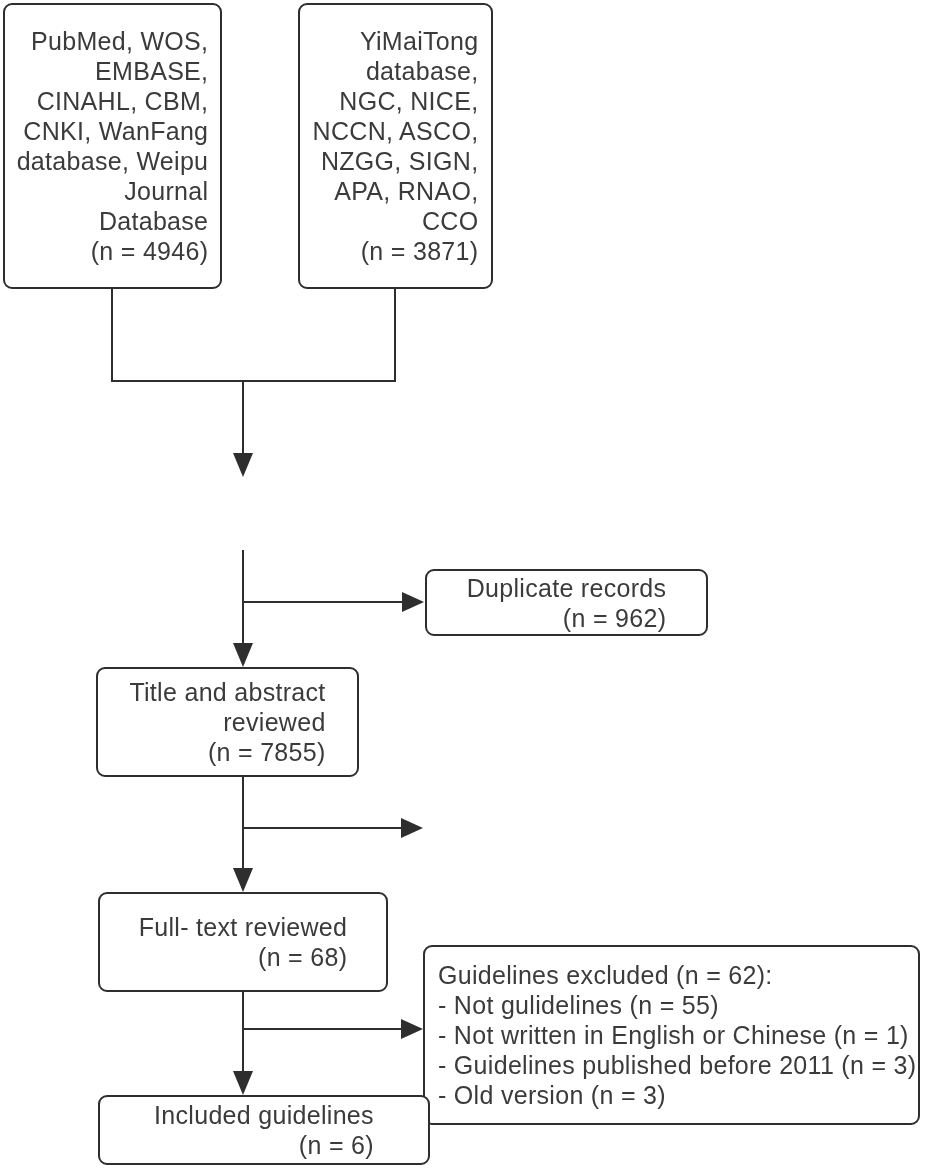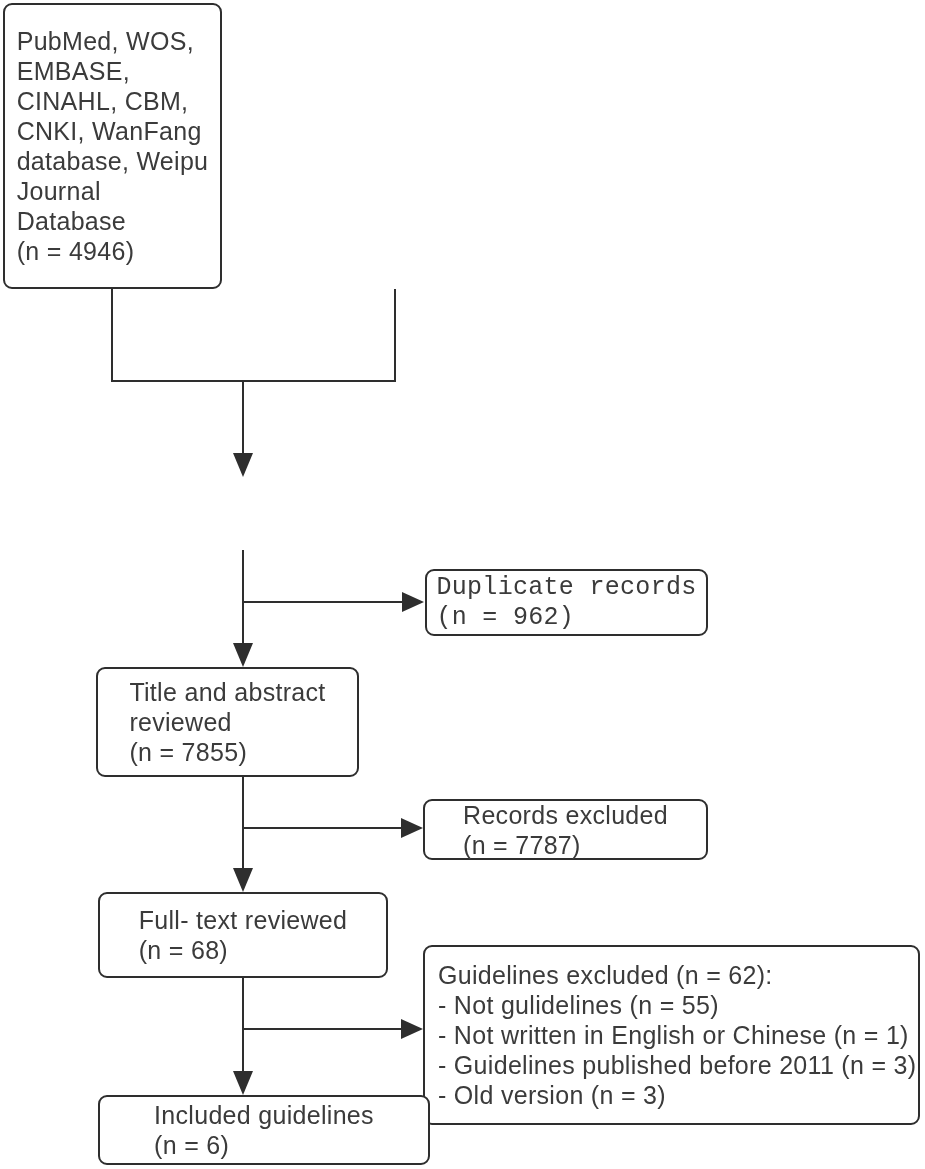--- a/index.html
+++ b/index.html
@@ -18,21 +18,21 @@
   }
   .fc-box {
     position: absolute;
     box-sizing: border-box;
     background: #ffffff;
     border: 2px solid #2e2e2e;
     border-radius: 9px;
     display: flex;
     align-items: center;
     justify-content: center;
-    text-align: left;
+    text-align: right;
     font-size: 25px;
     line-height: 30px;
     letter-spacing: 0.3px;
     white-space: pre;
   }
   .fc-box.left-align {
     justify-content: flex-start;
     text-align: left;
     padding-left: 13px;
   }
@@ -54,24 +54,24 @@
     height: 0;
     border-top: 10px solid transparent;
     border-bottom: 10px solid transparent;
     border-left: 22px solid #2e2e2e;
   }
 
   
   #box-primary   { left: 3px;   top: 3px;    width: 219px; height: 286px; }
   #box-secondary { left: 298px; top: 3px;    width: 195px; height: 286px; }
   #box-total     { left: 95px;  top: 477px;  width: 293px; height: 73px;  }
-  #box-duplicate { left: 425px; top: 569px;  width: 283px; height: 67px; font-family: Liberation Mono, monospace;  }
+  #box-duplicate { left: 425px; top: 569px;  width: 283px; height: 67px;  }
   #box-titleabs  { left: 96px;  top: 667px;  width: 263px; height: 110px; }
   #box-recexcl   { left: 423px; top: 799px;  width: 285px; height: 61px;  }
-  #box-fulltext  { left: 98px;  top: 892px;  width: 290px; height: 86px;  }
+  #box-fulltext  { left: 98px;  top: 892px;  width: 290px; height: 100px;  }
   #box-guideexcl { left: 423px; top: 945px;  width: 497px; height: 180px; }
   #box-included  { left: 98px;  top: 1095px; width: 332px; height: 70px;  }
 
   
   #ln-left-drop      { left: 111px; top: 289px;  width: 2px;   height: 93px; }
   #ln-right-drop     { left: 394px; top: 289px;  width: 2px;   height: 93px; }
   #ln-join           { left: 111px; top: 380px;  width: 285px; height: 2px;  }
   #ln-to-total       { left: 242px; top: 380px;  width: 2px;   height: 75px; }
   #ln-total-titleabs { left: 242px; top: 550px;  width: 2px;   height: 95px; }
   #ln-branch-dup     { left: 243px; top: 601px;  width: 160px; height: 2px;  }
@@ -117,37 +117,43 @@
     <span>PubMed, WOS,
 EMBASE,
 CINAHL, CBM,
 CNKI, WanFang
 database, Weipu
 Journal
 Database
 (n = 4946)</span>
   </div>
 
+  <div class="fc-box" id="box-secondary">
+    <span>YiMaiTong
+database,
+NGC, NICE,
+NCCN, ASCO,
+NZGG, SIGN,
+APA, RNAO,
+CCO
+(n = 3871)</span>
+  </div>
 
 
   <div class="fc-box" id="box-duplicate">
     <span>Duplicate records
 (n = 962)</span>
   </div>
 
   <div class="fc-box" id="box-titleabs">
     <span>Title and abstract
 reviewed
 (n = 7855)</span>
   </div>
 
-  <div class="fc-box" id="box-recexcl">
-    <span>Records excluded
-(n = 7787)</span>
-  </div>
 
   <div class="fc-box" id="box-fulltext">
     <span>Full- text reviewed
 (n = 68)</span>
   </div>
 
   <div class="fc-box left-align" id="box-guideexcl">
     <span>Guidelines excluded (n = 62):
 - Not gulidelines (n = 55)
 - Not written in English or Chinese (n = 1)

